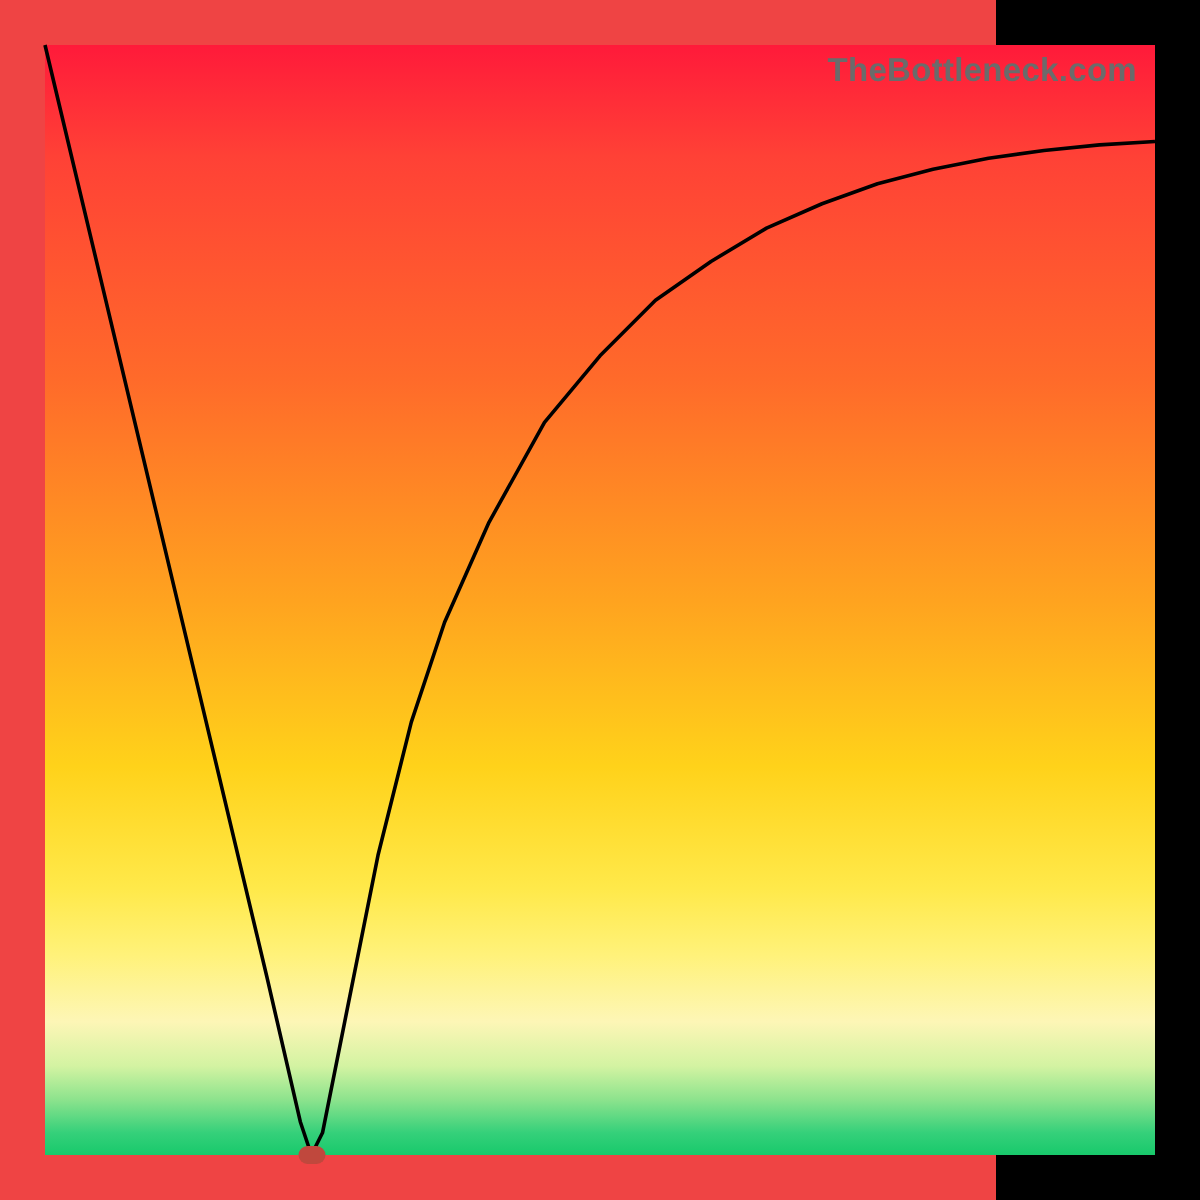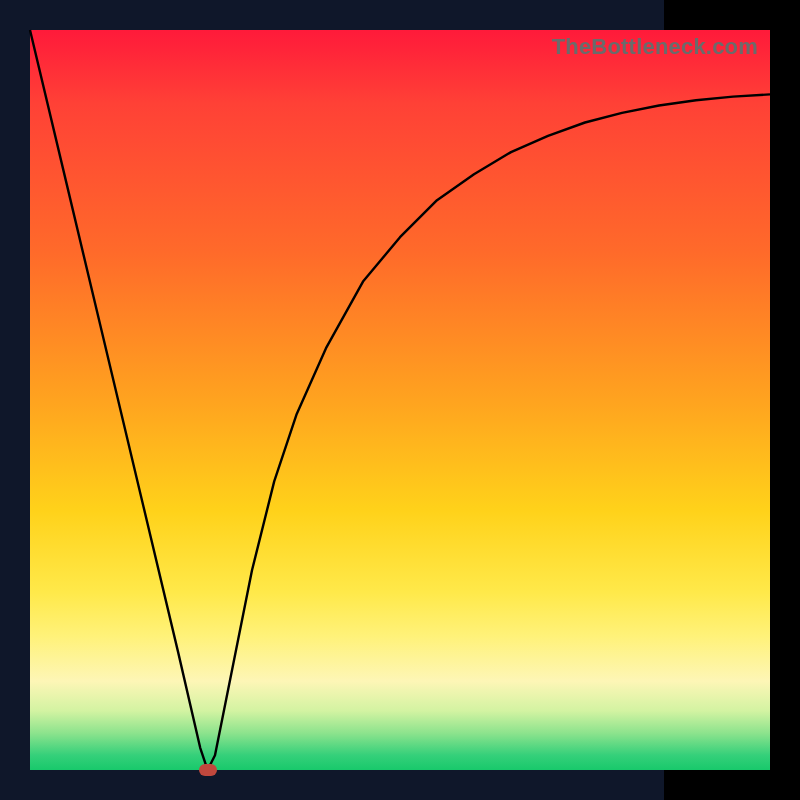--- a/index.html
+++ b/index.html
@@ -8,21 +8,21 @@
     width: 800px;
     height: 800px;
     background: #000;
     overflow: hidden;
     font-family: Arial, Helvetica, sans-serif;
   }
   .frame {
     position: relative;
     width: 664px;
     height: 800px;
-    background: #0f172a;
+    background: #ef4444;
   }
   .plot-area {
     position: absolute;
     left: 30px;
     top: 30px;
     width: 740px;
     height: 740px;
     
     background: linear-gradient(
       to bottom,

